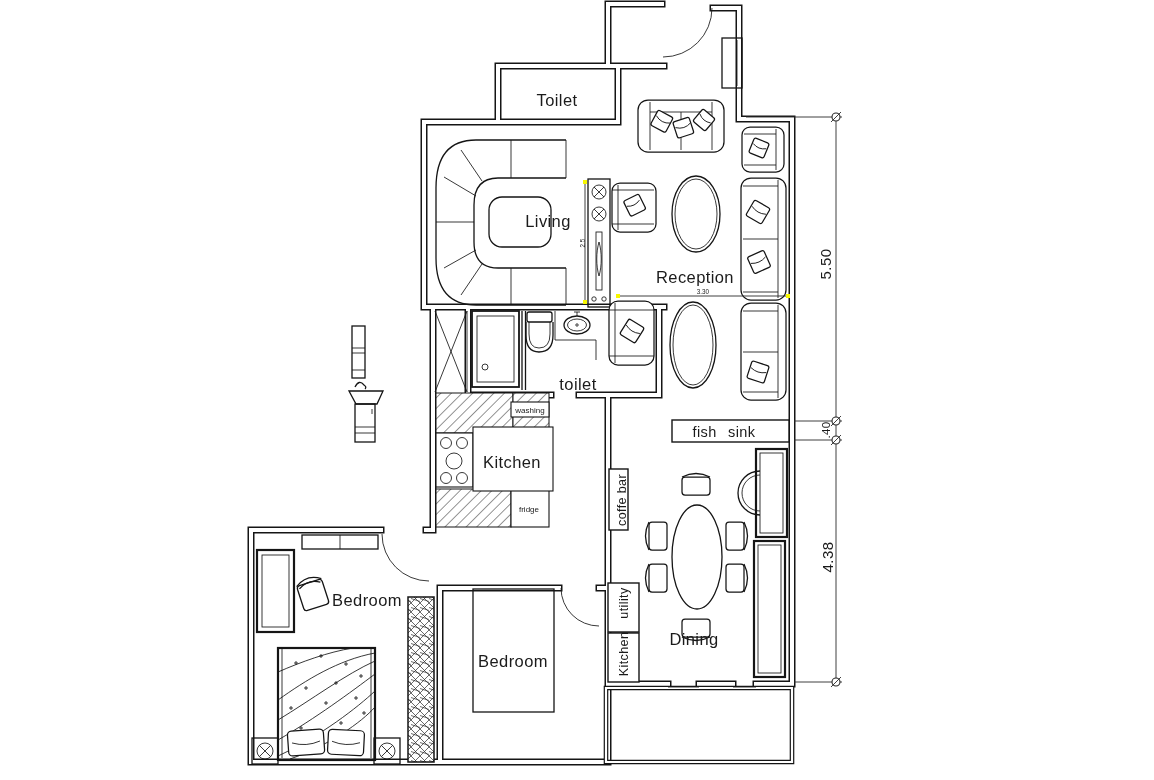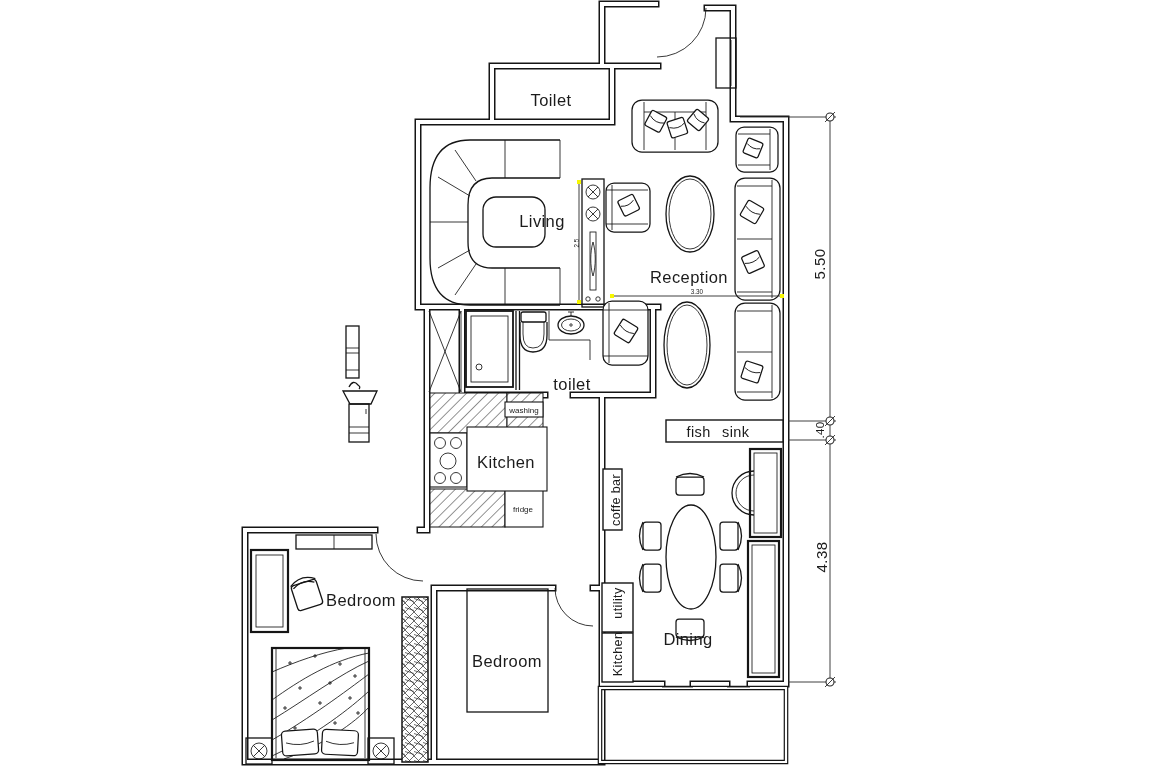--- a/index.html
+++ b/index.html
@@ -1,16 +1,16 @@
 <!DOCTYPE html>
 <html><head>
 <meta charset="utf-8">
 <style>
   html,body{margin:0;padding:0;background:#ffffff;}
-  #stage{width:962px;height:780px;position:relative;background:#fff;overflow:hidden;}
+  #stage{width:962px;height:780px;position:relative;background:#fff;overflow:hidden;padding-left:6px;}
   svg{display:block;}
   
   .wallO{fill:none;stroke:#151515;stroke-width:7;stroke-linecap:square;}
   .wallI{fill:none;stroke:#ffffff;stroke-width:4;stroke-linecap:square;}
   .wallO2{fill:none;stroke:#151515;stroke-width:4.6;stroke-linecap:square;}
   .wallI2{fill:none;stroke:#ffffff;stroke-width:2.2;stroke-linecap:square;}
   .ln{fill:none;stroke:#151515;stroke-width:1.3;}
   .ln2{fill:none;stroke:#151515;stroke-width:1.8;}
   .ln22{fill:none;stroke:#151515;stroke-width:2.2;}
   .th{fill:none;stroke:#151515;stroke-width:.85;}

